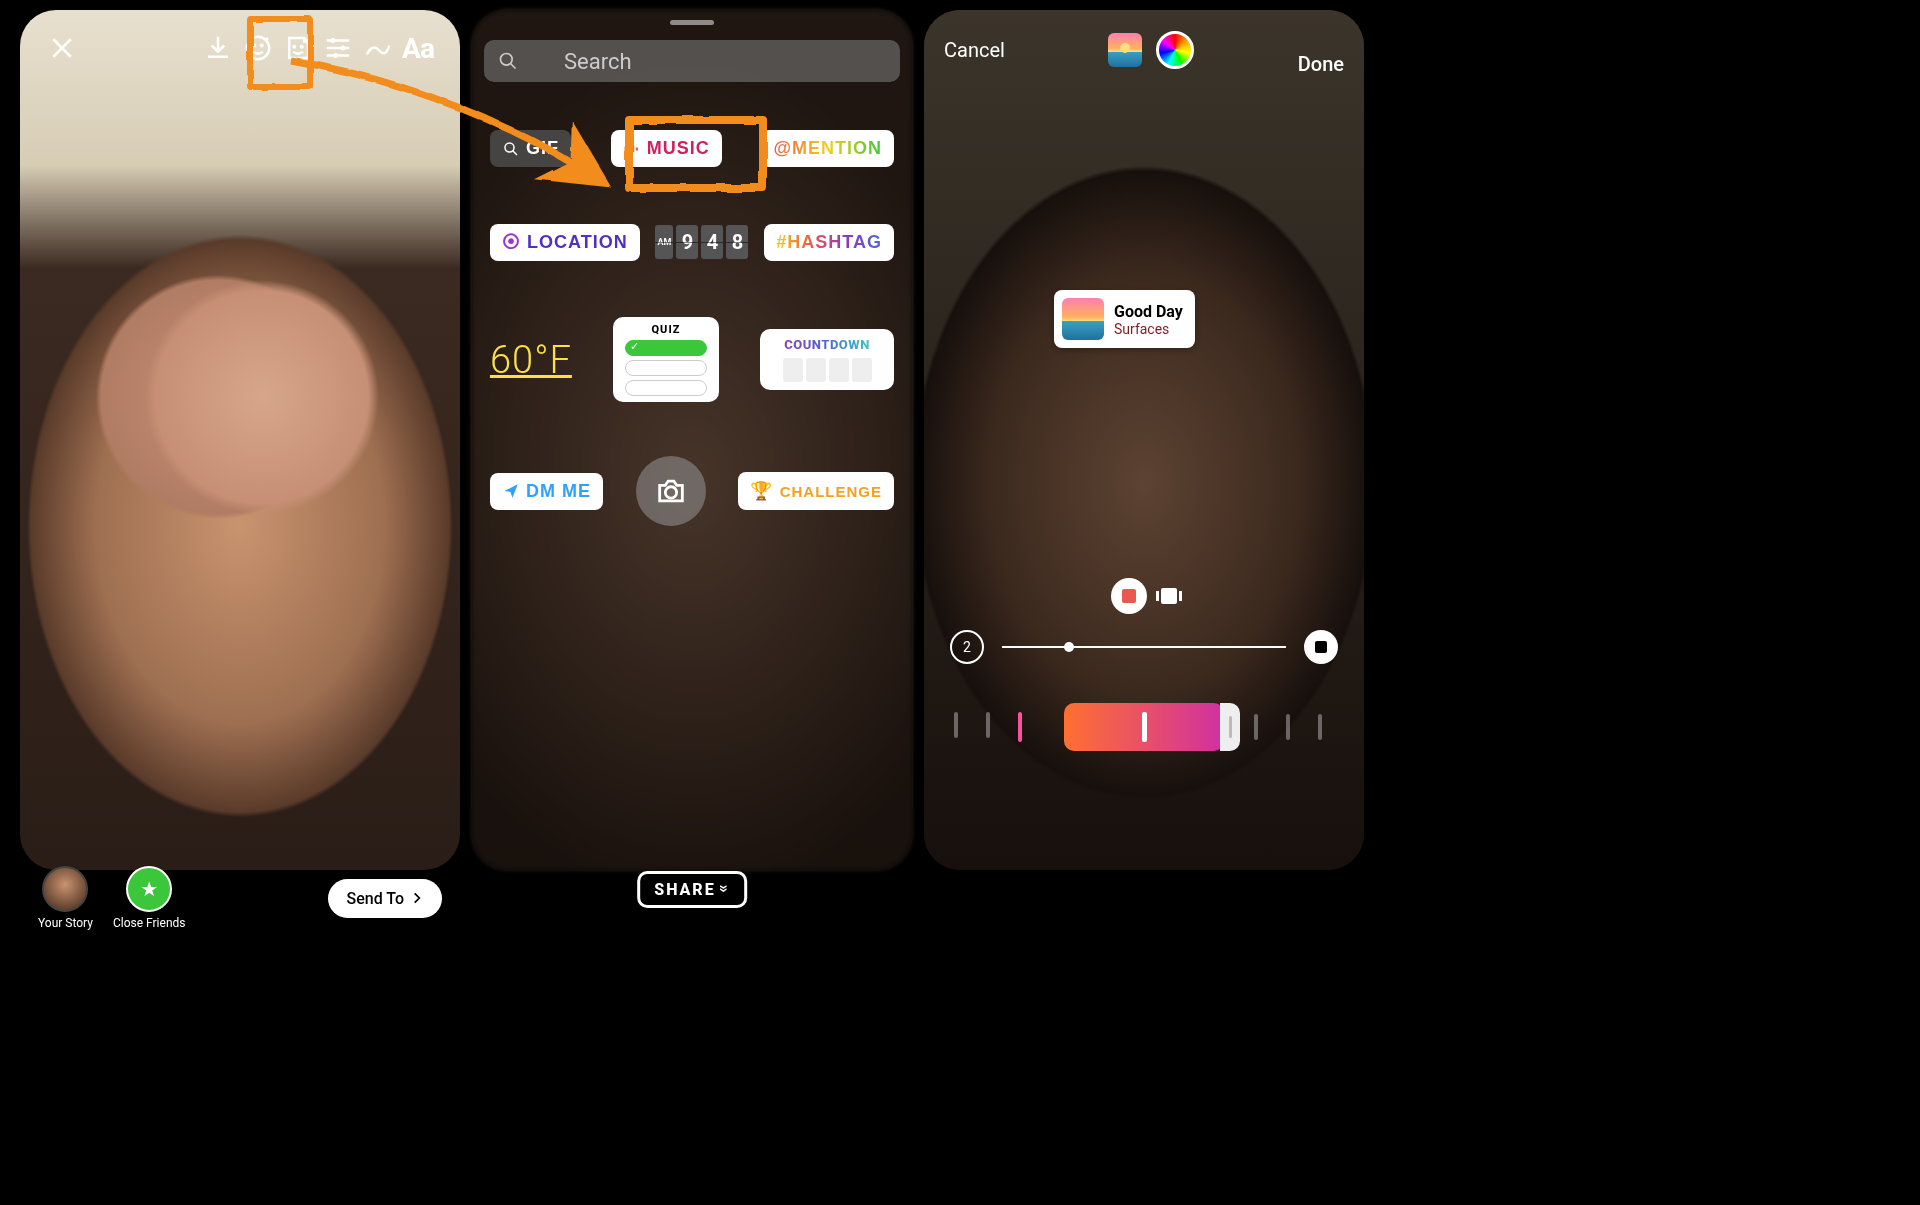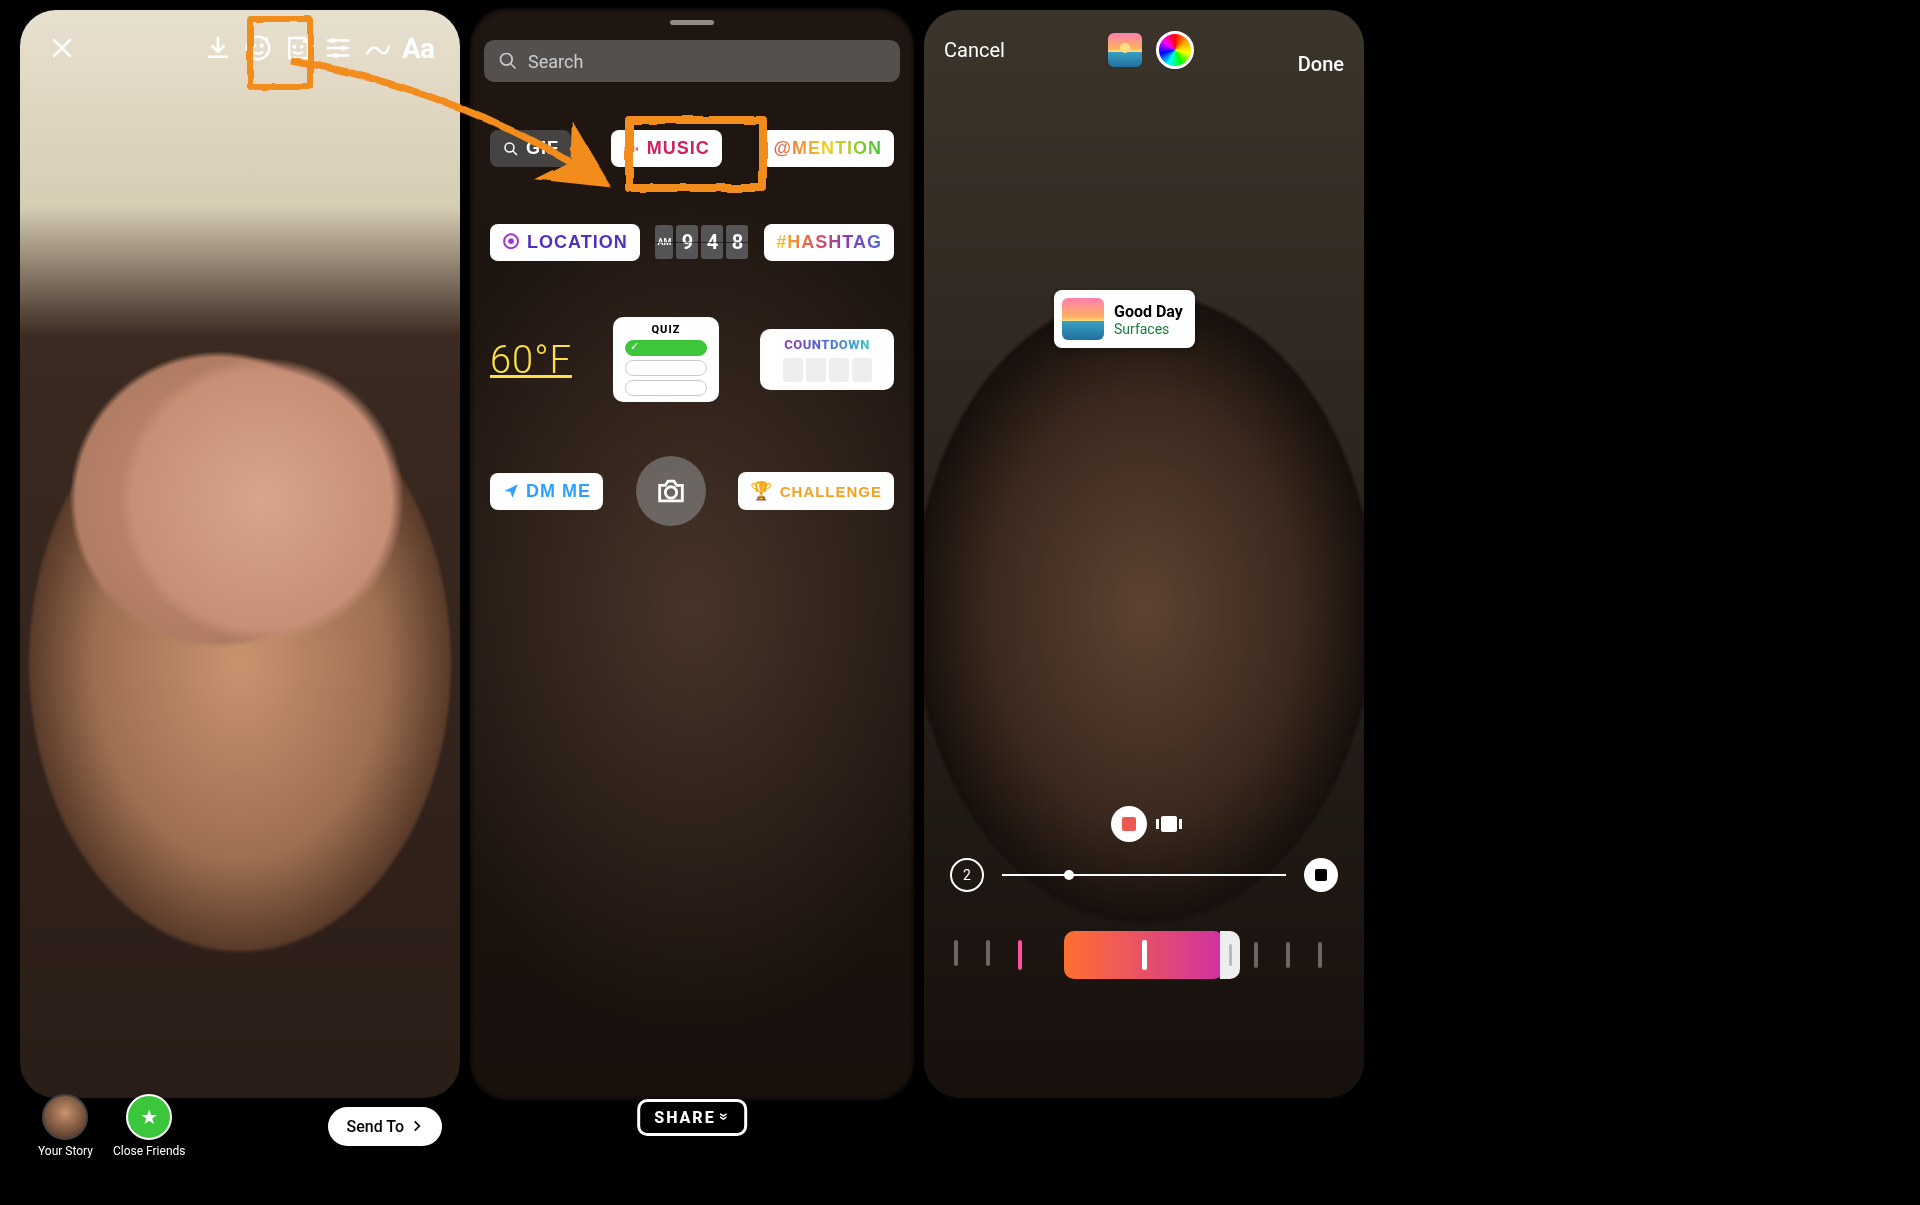--- a/index.html
+++ b/index.html
@@ -5,21 +5,21 @@
   :root{
     --orange:#f28c1a;
     --ig-purple:#8a3ab9;
     --ig-blue:#4c68d7;
     --ig-pink:#e95950;
     --ig-yellow:#f7ce19;
   }
   html,body{margin:0;padding:0;background:#000;font-family:-apple-system,BlinkMacSystemFont,"Segoe UI",Roboto,Helvetica,Arial,sans-serif;overflow:hidden;}
   .stage{width:1920px;height:1205px;position:relative;transform-origin:top left;}
   .wrap{position:absolute;left:20px;top:10px;display:flex;gap:12px;}
-  .phone{width:440px;height:1088px;border-radius:36px;overflow:hidden;position:relative;background:#111;}
+  .phone{width:440px;height:860px;border-radius:36px;overflow:hidden;position:relative;background:#111;}
   
   .photoA{
     background:
       radial-gradient(circle at 55% 45%,#d7a68a 0%,#c68f76 20%,transparent 22%),
       radial-gradient(circle at 45% 45%,#c68f76 0%,#b07c63 22%,transparent 23%),
       radial-gradient(ellipse 380px 520px at 50% 60%,#c9936f 0%,#9e6f51 38%,#5a3b2a 55%,transparent 56%),
       linear-gradient(180deg,#e8e0cf 0%,#d7cdb5 18%,#3b2a21 30%,#2a1d17 100%);
   }
   .photoBlur{
     background:
@@ -97,21 +97,21 @@
   .top3{position:absolute;top:14px;left:0;right:0;display:flex;align-items:center;padding:0 20px;color:#fff;gap:14px;}
   .top3 .sp{flex:1;}
   .thumb-sunset{width:34px;height:34px;border-radius:6px;background:linear-gradient(180deg,#ff7fb0 0%,#ffb060 45%,#ffde80 55%,#3aa0c0 55%,#2070a0 100%);position:relative;}
   .thumb-sunset::after{content:"";position:absolute;left:50%;top:44%;width:10px;height:10px;background:#ffde80;border-radius:50%;transform:translate(-50%,-50%);}
   .color-wheel{width:32px;height:32px;border-radius:50%;background:conic-gradient(red,orange,yellow,lime,cyan,blue,magenta,red);border:3px solid #fff;}
   .done{font-size:20px;font-weight:500;margin-top:28px;}
   .cancel{font-size:20px;}
   .music-card{position:absolute;left:130px;top:280px;background:#fff;border-radius:8px;padding:8px 12px 8px 8px;display:flex;align-items:center;gap:10px;box-shadow:0 2px 6px rgba(0,0,0,0.3);}
   .music-card .art{width:42px;height:42px;border-radius:6px;background:linear-gradient(180deg,#ff7fb0 0%,#ffb060 45%,#ffde80 55%,#3aa0c0 55%,#2070a0 100%);}
   .music-card .t1{font-weight:700;font-size:16px;}
-  .music-card .t2{font-size:14px;color:#15803d;}
+  .music-card .t2{font-size:14px;color:#7f1d1d;}
   .style-toggle{position:absolute;bottom:256px;left:50%;transform:translateX(-50%);display:flex;gap:14px;align-items:center;}
   .toggle-a{width:36px;height:36px;border-radius:50%;background:#fff;display:flex;align-items:center;justify-content:center;}
   .toggle-a .sq{width:14px;height:14px;background:#e95950;border-radius:2px;}
   .toggle-b{width:16px;height:16px;background:#fff;border-radius:2px;position:relative;}
   .toggle-b::before{content:"";position:absolute;left:-5px;top:3px;width:3px;height:10px;background:#fff;}
   .toggle-b::after{content:"";position:absolute;right:-5px;top:3px;width:3px;height:10px;background:#fff;}
   .scrubber{position:absolute;bottom:206px;left:26px;right:26px;display:flex;align-items:center;gap:18px;color:#fff;}
   .scrub-badge{width:30px;height:30px;border:2px solid #fff;border-radius:50%;display:flex;align-items:center;justify-content:center;font-size:14px;}
   .scrub-line{flex:1;height:2px;background:#fff;position:relative;}
   .scrub-dot{position:absolute;left:22%;top:-4px;width:10px;height:10px;border-radius:50%;background:#fff;}
@@ -215,21 +215,21 @@
   <div class="phone" style="overflow:visible;">
     <div class="photoBlur" style="position:absolute;inset:0;border-radius:36px;"></div>
     <div class="dim-overlay" style="border-radius:36px;"></div>
     <div style="position:absolute;inset:0;border-radius:36px;overflow:hidden;">
       <div class="tray-handle"></div>
       <div class="searchbar">
         <svg viewBox="0 0 24 24">
                 <circle cx="10" cy="10" r="7"></circle>
                 <path d="M15 15 L21 21"></path>
               </svg>
-        <span style="font-size:18px;">Search</span>
+        <span style="font-size:22px;margin-left:36px;">Search</span>
       </div>
       <div class="sticker-grid">
 
         <div class="row">
           <div class="chip dark">
             <svg class="mini" viewBox="0 0 24 24" stroke="#fff" stroke-width="2" fill="none">
                     <circle cx="10" cy="10" r="6"></circle>
                     <path d="M14 14 L20 20"></path>
                   </svg>
             <span>GIF</span>

